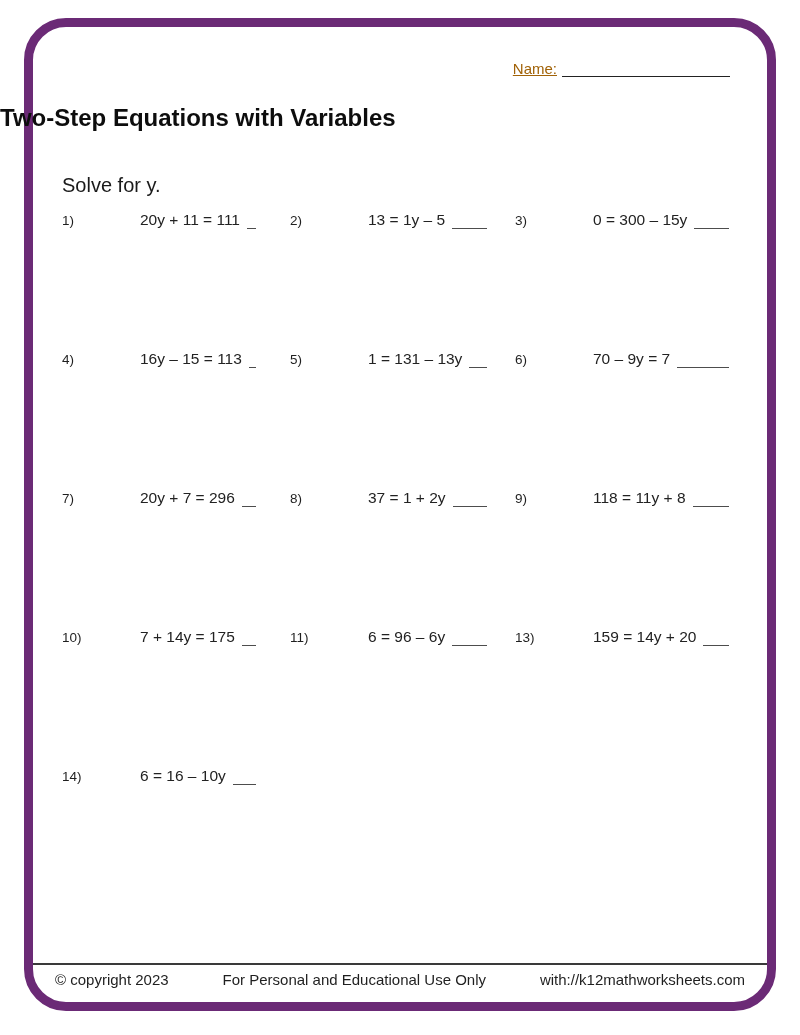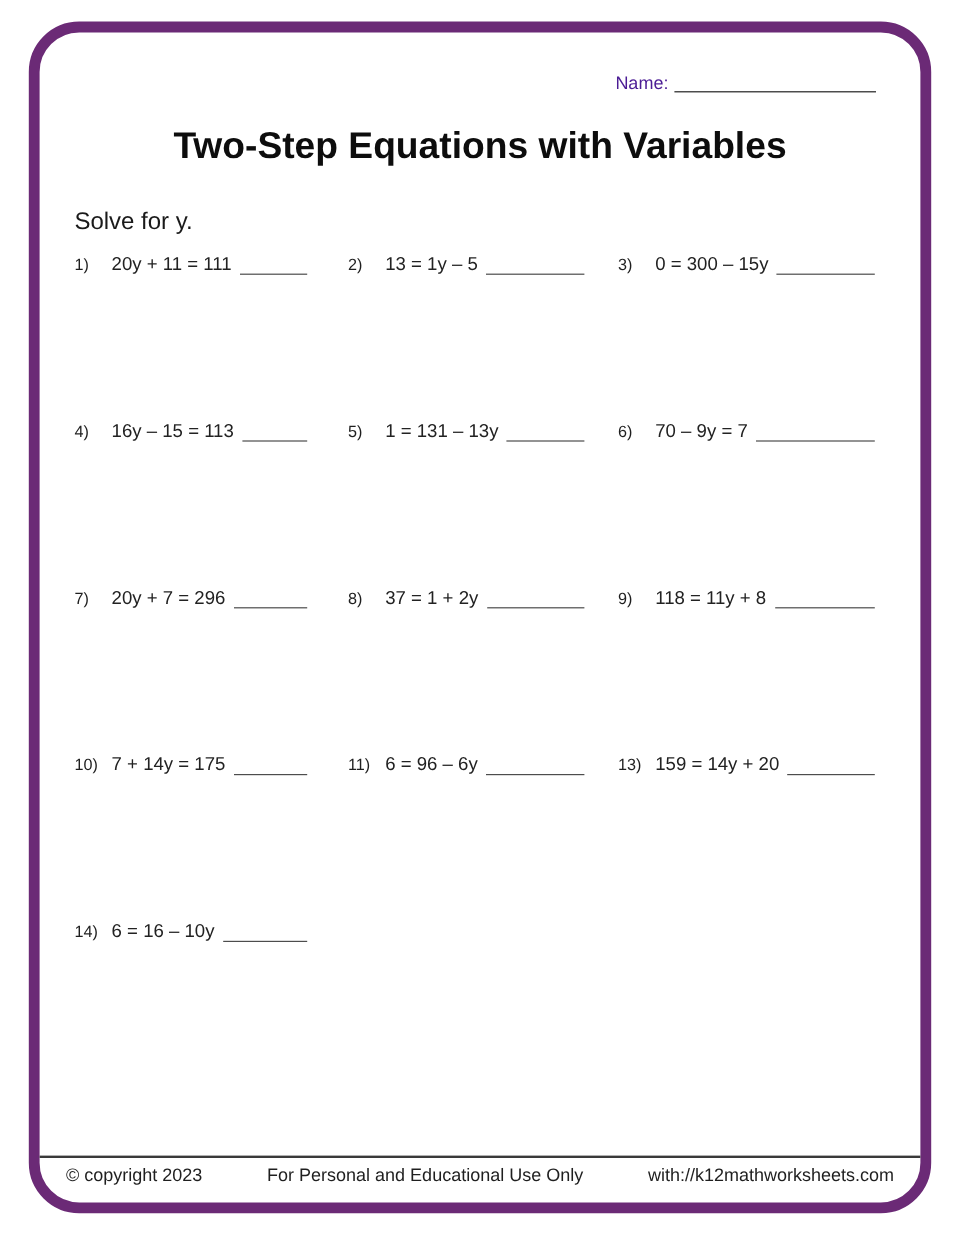--- a/index.html
+++ b/index.html
@@ -18,36 +18,37 @@
     border: 9px solid #6b2a76;
     border-radius: 42px;
     pointer-events: none;
   }
   .name-row {
     position: absolute;
     top: 60px; right: 70px;
     display: flex;
     align-items: baseline;
     font-size: 15px;
-    color: #4c1d95;
+    color: #a16207;
+    text-decoration: underline;
   }
   .name-line {
     display: inline-block;
     width: 168px;
     height: 13px;
     border-bottom: 1.6px solid #222;
     margin-left: 5px;
     transform: translateY(3px);
   }
   .title {
     position: absolute;
     top: 104px; left: 0; right: 0;
     margin: 0;
-    text-align: center;
-    font-size: 31px;
+    text-align: left;
+    font-size: 24px;
     font-weight: 700;
     color: #0d0d0d;
   }
   .instructions {
     position: absolute;
     top: 174px; left: 62px;
     font-size: 20px;
   }
   .problems {
     position: absolute;
@@ -67,20 +68,21 @@
   .pnum {
     font-size: 13.5px;
     width: 31px;
     flex: none;
     color: #1f1f1f;
   }
   .peq {
     font-size: 15.5px;
     white-space: nowrap;
     color: #222;
+    margin-left: 47px;
   }
   .blank {
     flex: 1;
     height: 14px;
     border-bottom: 1.7px solid #4d4d4d;
     margin-left: 7px;
     transform: translateY(4px);
   }
   .footer {
     position: absolute;

